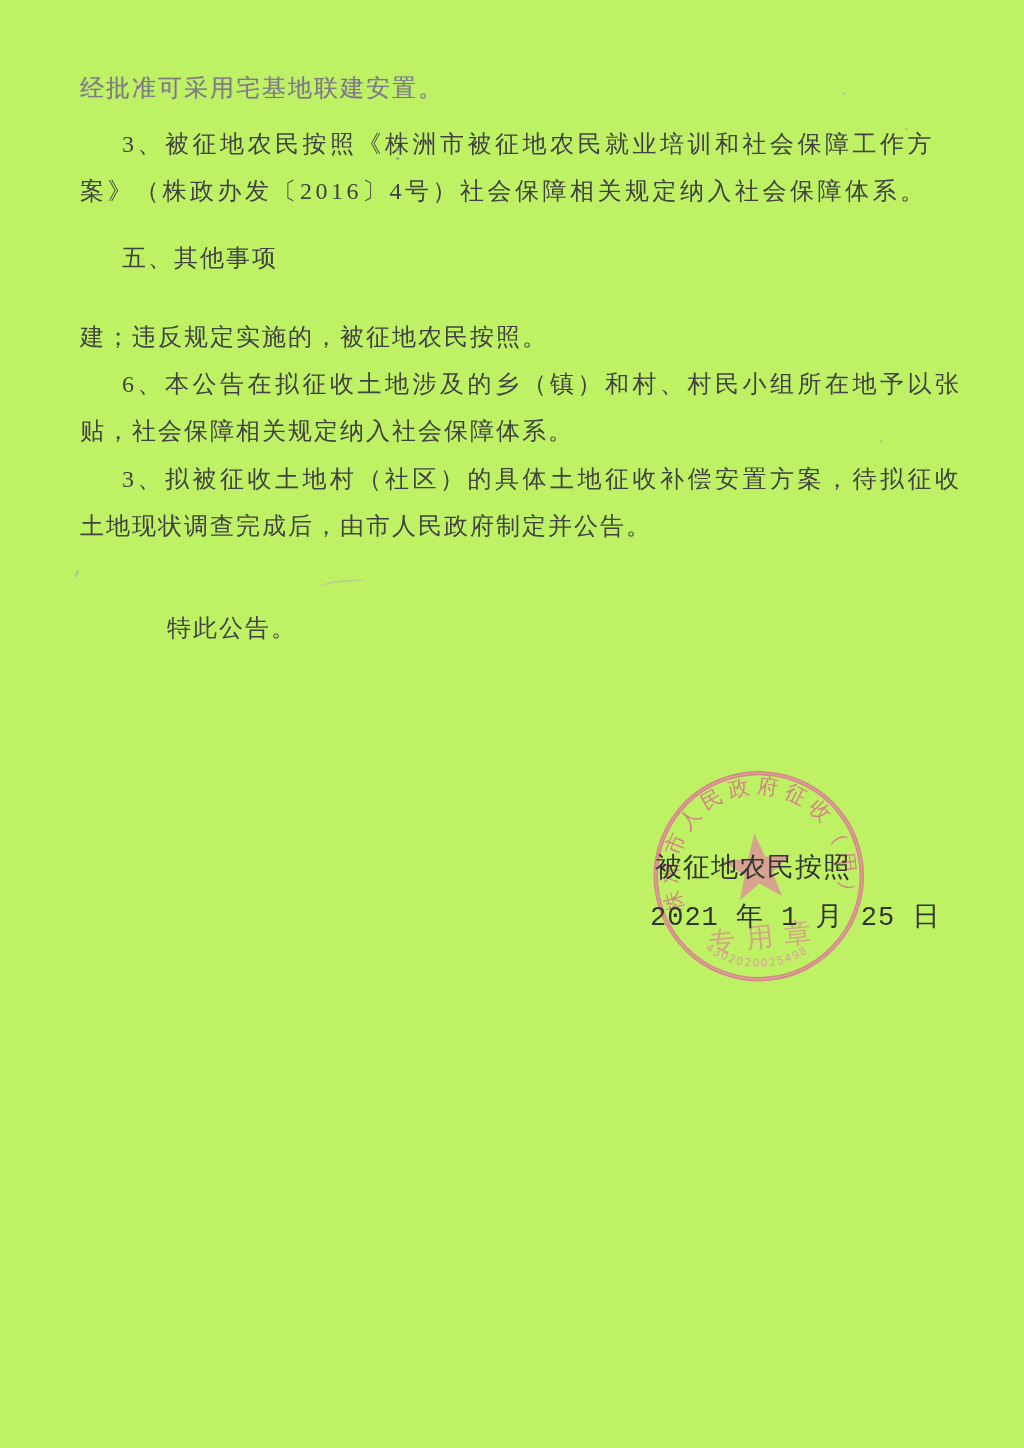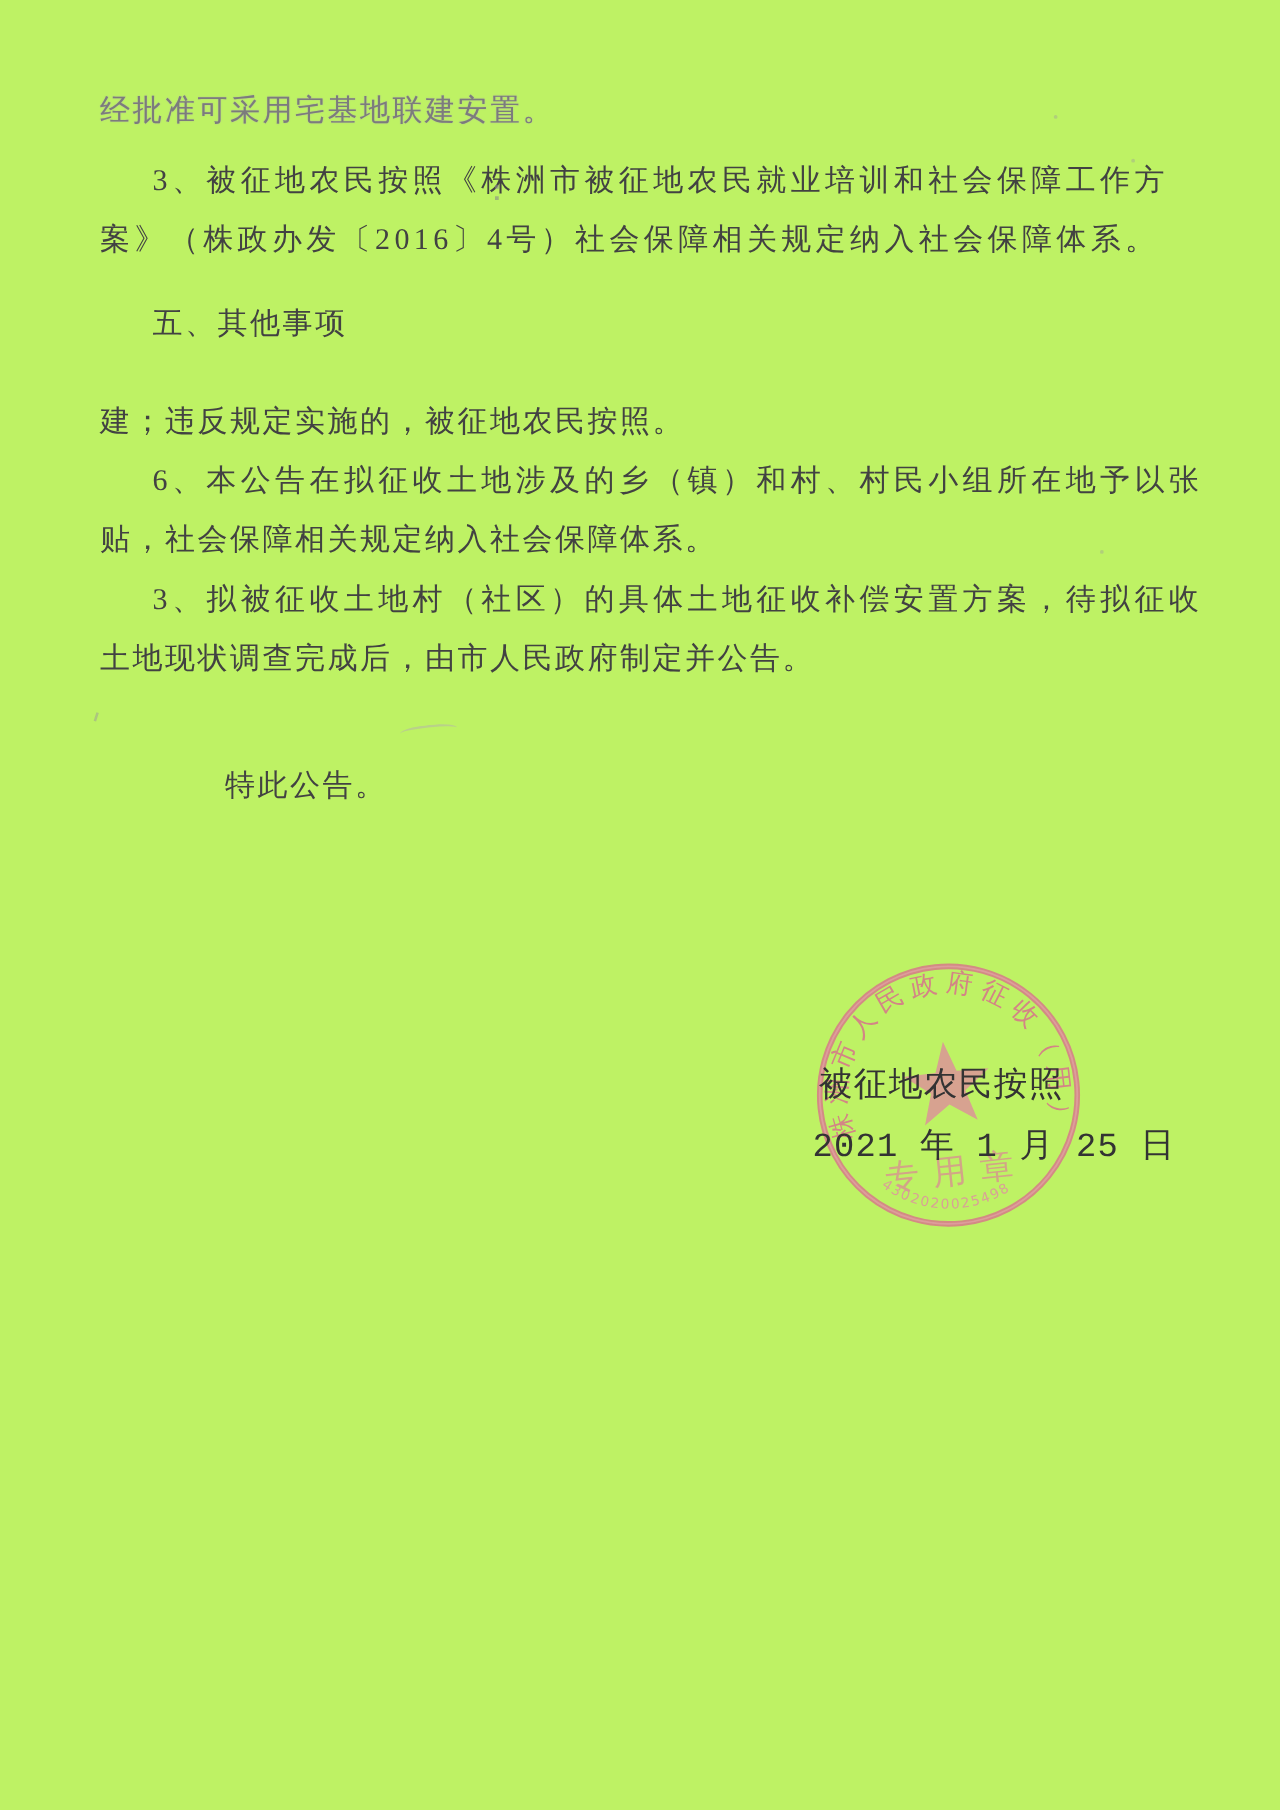--- a/index.html
+++ b/index.html
@@ -17,21 +17,21 @@
   .doc-line {
     position: absolute;
     left: 80px;
     font-size: 24px;
     letter-spacing: 2px;
     white-space: nowrap;
     color: #424242;
     -webkit-font-smoothing: antialiased;
   }
   .doc-line.indent { left: 122px; }
-  .doc-line.closing { left: 167px; margin-left: 13px; }
+  .doc-line.closing { left: 167px; }
   .doc-line.wide { letter-spacing: 3.5px; }
   .doc-line.faded { color: #7c7c7c; text-shadow: 0 0 1px #aaa; }
 
   
   .sig-name {
     position: absolute;
     left: 655px; top: 849px;
     font-size: 27px;
     letter-spacing: 1px;
     color: #333;

